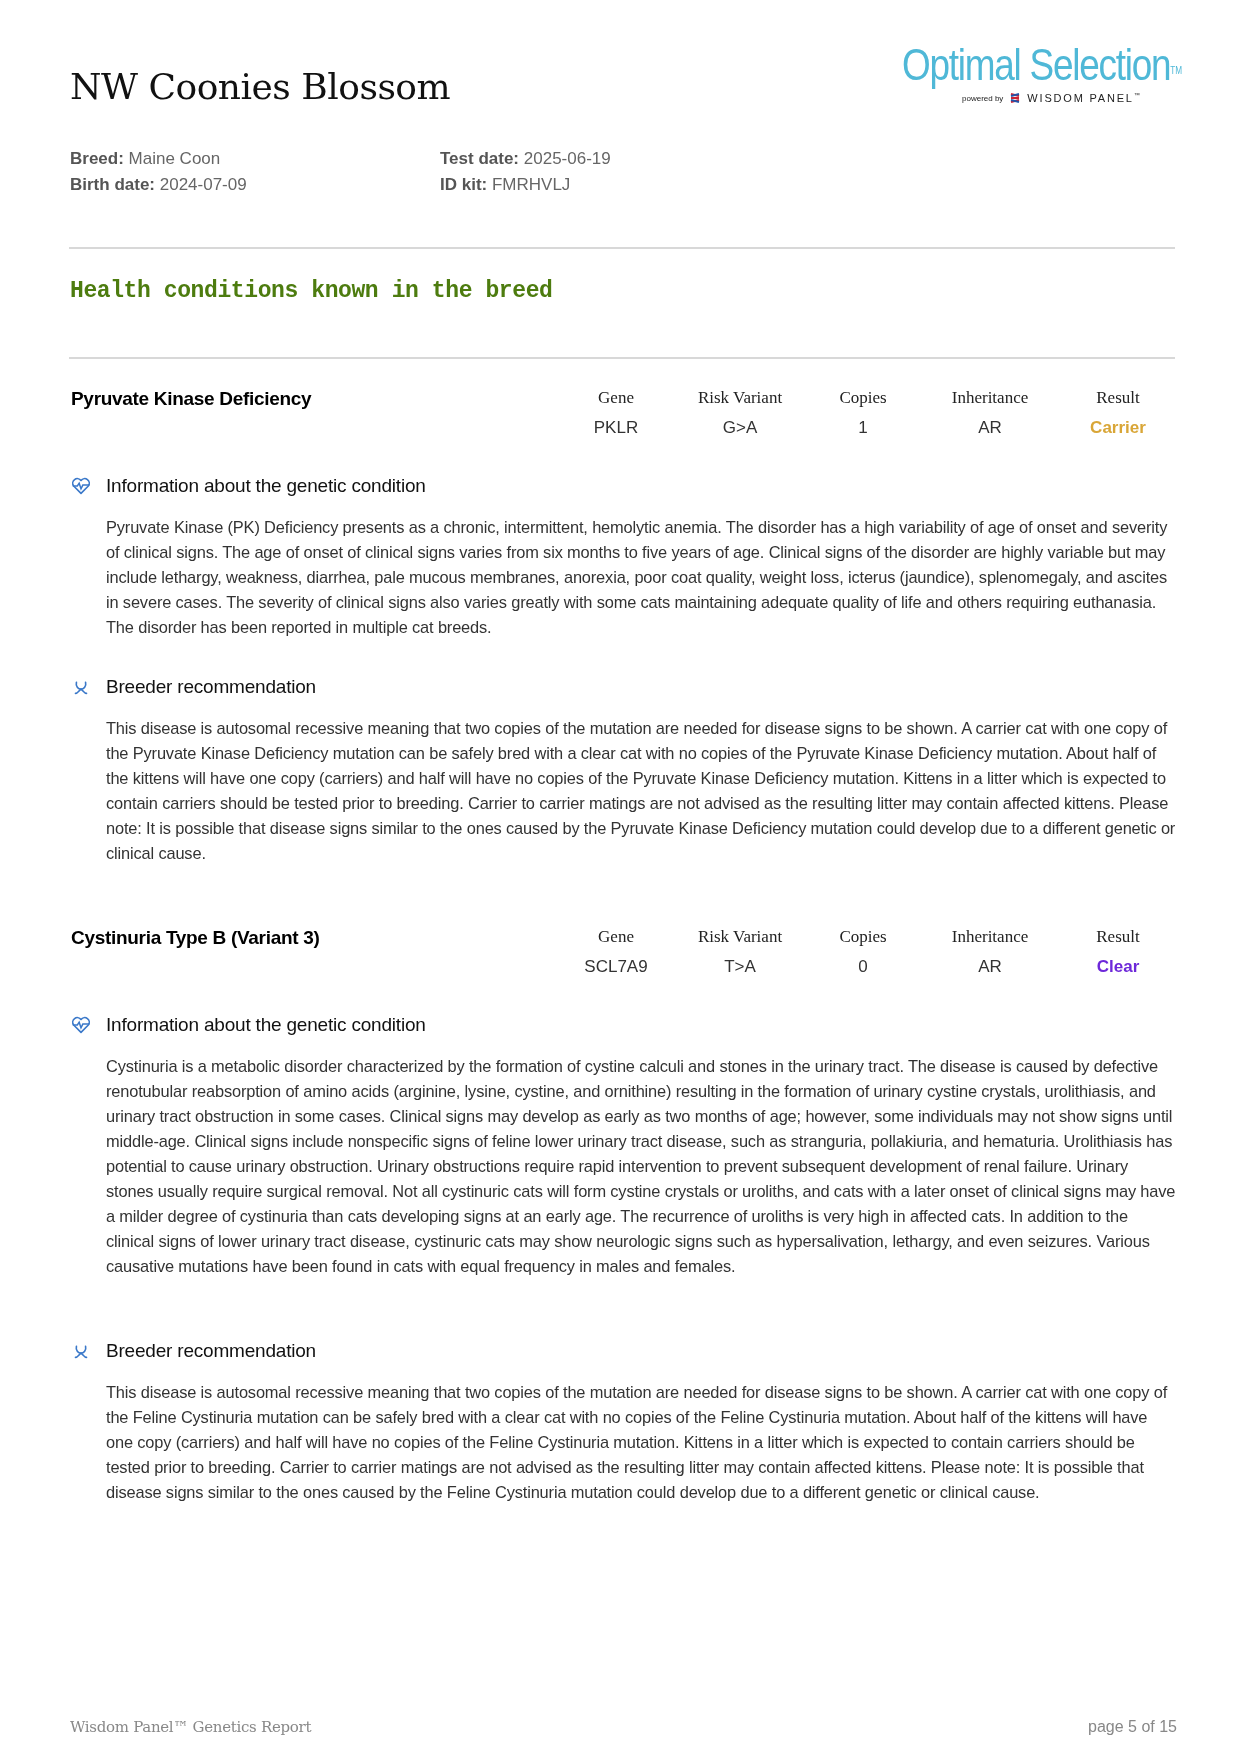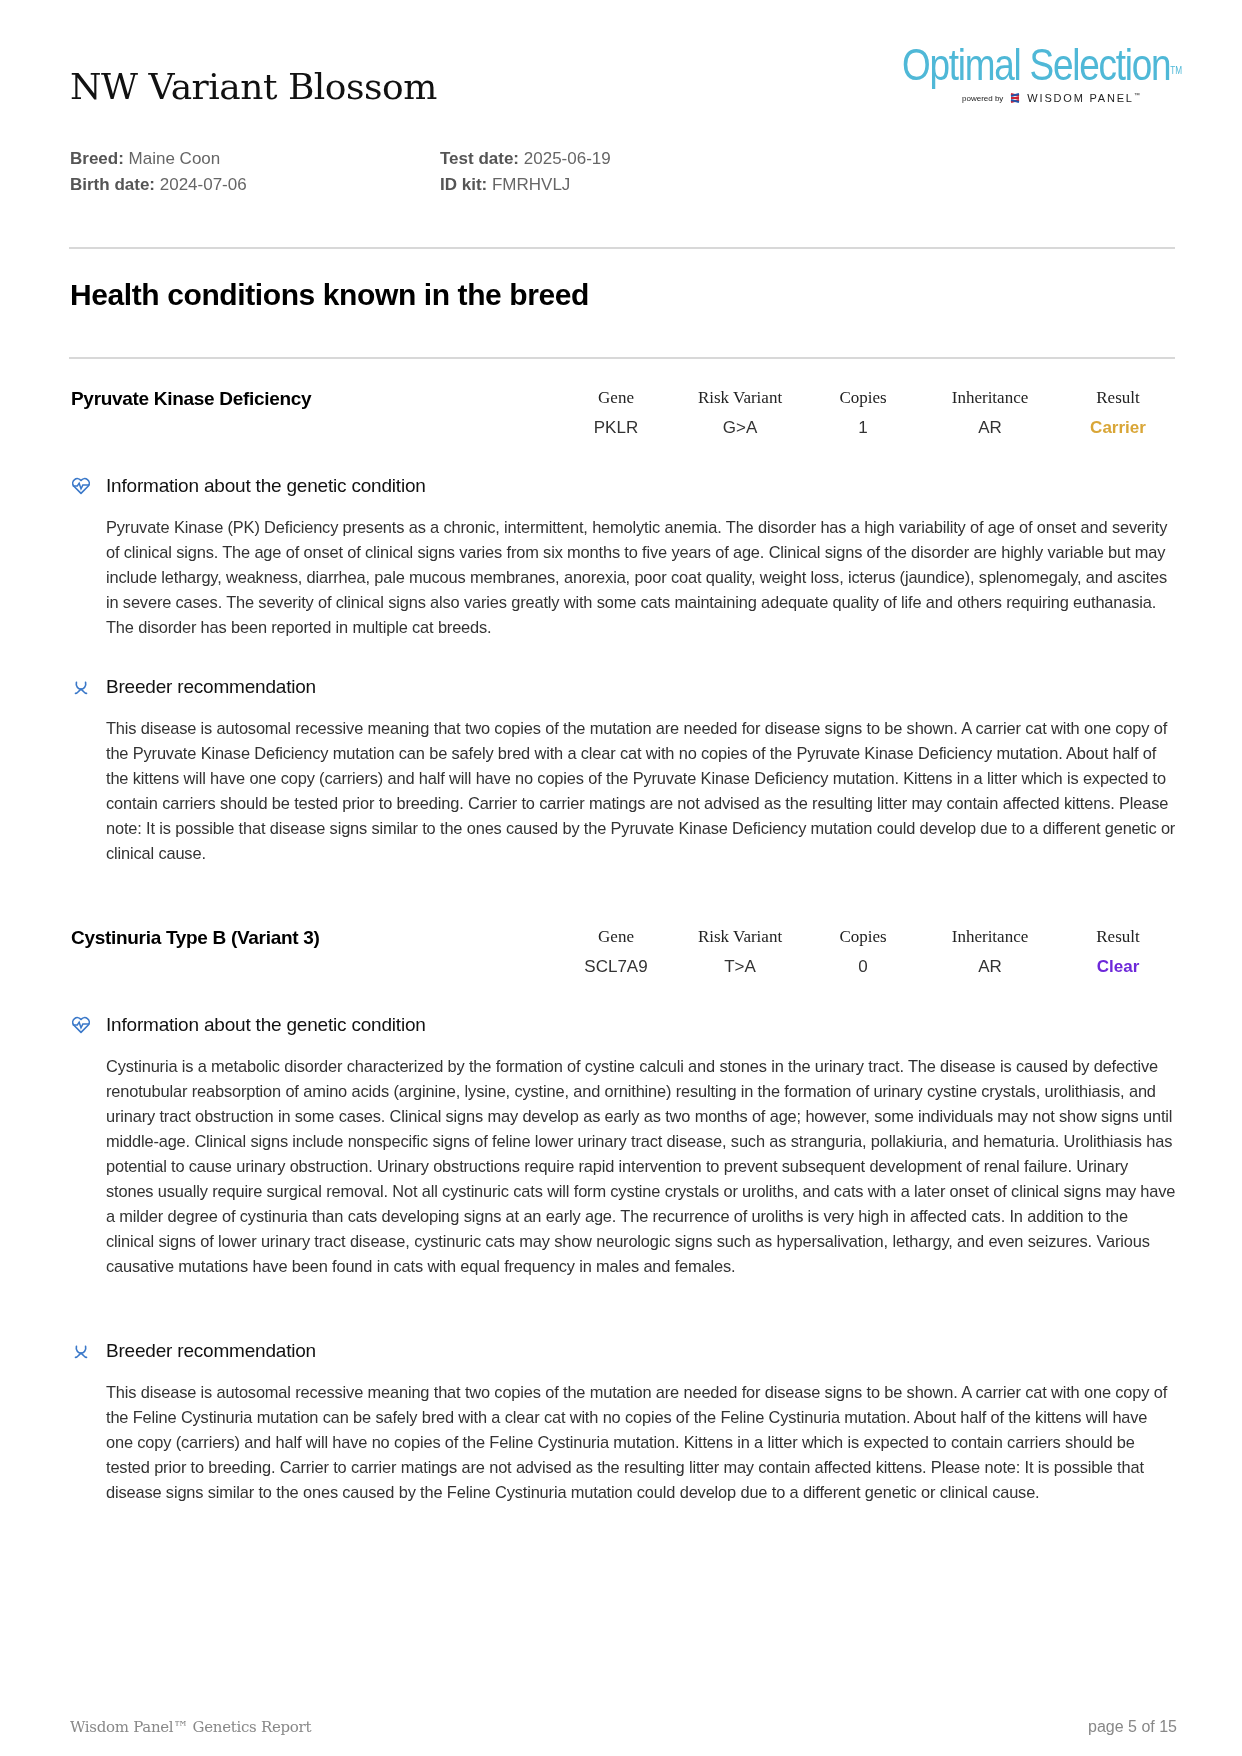--- a/index.html
+++ b/index.html
@@ -17,21 +17,21 @@
   .logo-brand { font-size: 11px; letter-spacing: 1.8px; color: #222; }
   .logo-brand sup { font-size: 6px; letter-spacing: 0; }
 
   .meta { position: absolute; top: 146px; font-size: 17px; color: #666; line-height: 26px; }
   .meta b { color: #555; font-weight: 700; }
   .meta-left { left: 70px; }
   .meta-right { left: 440px; }
 
   .divider { position: absolute; left: 69px; width: 1106px; height: 2px; background: #d8d8d8; }
 
-  .section-heading { position: absolute; left: 70px; top: 278px; font-family: Liberation Sans, sans-serif; font-size: 30px; color: #000000; letter-spacing: -0.4px; }
+  .section-heading { position: absolute; left: 70px; top: 278px; font-family: Liberation Mono, monospace; font-size: 23px; color: #4d7c0f; letter-spacing: -0.4px; }
 
   .condition { position: absolute; left: 0; width: 1242px; }
   .cond-title { position: absolute; left: 71px; top: 0; font-size: 19px; font-weight: 700; color: #000000; letter-spacing: -0.3px; }
   .col { position: absolute; width: 160px; text-align: center; font-size: 17px; }
   .col .hdr { color: #222; height: 30px; font-family: Liberation Serif, serif; }
   .col .val { color: #333; }
   .col.c0 { left: 536px; }
   .col.c1 { left: 660px; }
   .col.c2 { left: 783px; }
   .col.c3 { left: 910px; }
@@ -43,37 +43,37 @@
   .sub-heading span.txt { font-size: 19px; font-weight: 400; color: #111; letter-spacing: -0.2px; }
 
   .para { position: absolute; left: 106px; width: 1070px; font-size: 16.4px; line-height: 25px; color: #333; letter-spacing: -0.15px; }
 
   .footer-left { position: absolute; left: 70px; top: 1718px; font-family: "DejaVu Serif", serif; font-size: 15px; color: #888; letter-spacing: -0.3px; }
   .footer-right { position: absolute; right: 65px; top: 1718px; font-size: 16px; color: #888; }
 </style>
 </head>
 <body>
 
-<h1 class="page-title">NW Variant Blossom</h1>
+<h1 class="page-title">NW Coonies Blossom</h1>
 
 <div class="logo">
   <div class="logo-main"><span>Optimal Selection</span><sup>TM</sup></div>
   <div class="logo-sub">
     <span class="logo-powered">powered by</span>
     <svg class="logo-mark" viewBox="0 0 12 12">
       <path d="M2 2 L10 4 M2 6 L10 6 M2 10 L10 8" stroke="#c23" stroke-width="2" fill="none"></path>
       <path d="M2 4 L10 2 M2 8 L10 10" stroke="#2255aa" stroke-width="2" fill="none"></path>
     </svg>
     <span class="logo-brand"><span>WISDOM PANEL</span><sup>™</sup></span>
   </div>
 </div>
 
 <div class="meta meta-left">
   <div><b>Breed:</b> <span>Maine Coon</span></div>
-  <div><b>Birth date:</b> <span>2024-07-06</span></div>
+  <div><b>Birth date:</b> <span>2024-07-09</span></div>
 </div>
 <div class="meta meta-right">
   <div><b>Test date:</b> <span>2025-06-19</span></div>
   <div><b>ID kit:</b> <span>FMRHVLJ</span></div>
 </div>
 
 <div class="divider" style="top:247px"></div>
 
 <h2 class="section-heading">Health conditions known in the breed</h2>
 

